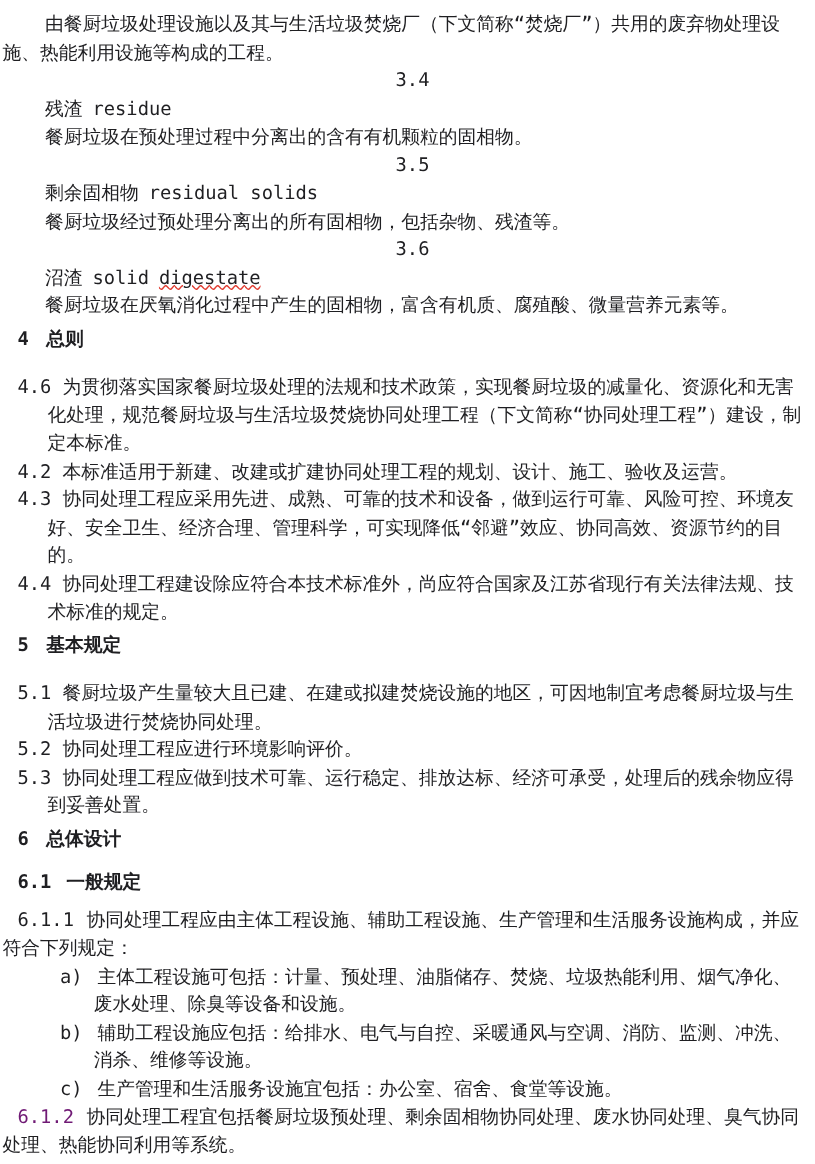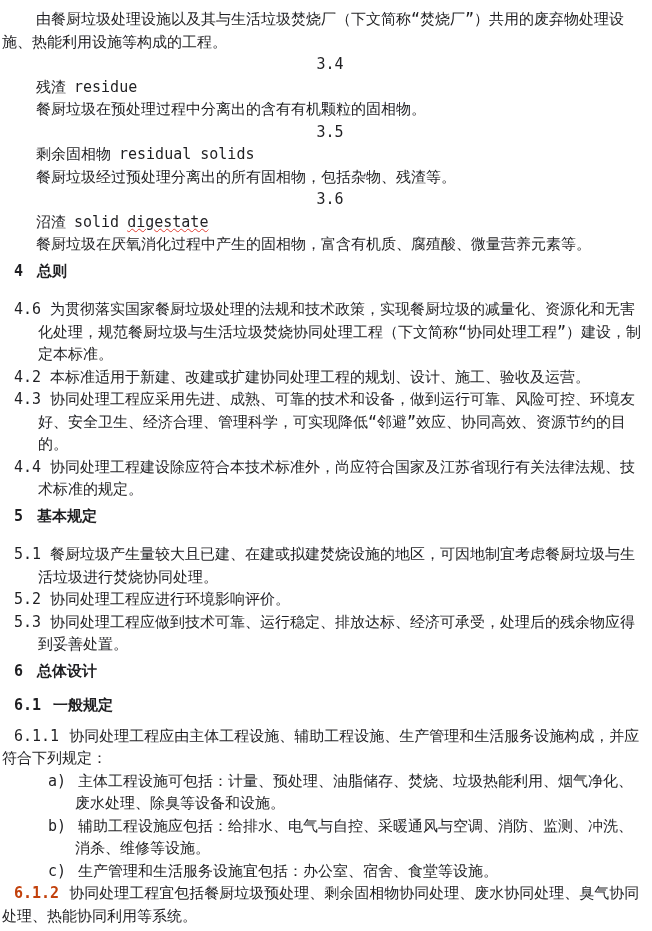--- a/index.html
+++ b/index.html
@@ -34,21 +34,21 @@
   .sub-h{font-weight:bold;padding-left:12px;margin-bottom:8px;}
   .sub-h .num{margin-right:12px;text-align:center;}
 
   
   .clause{padding-left:36px;text-indent:-24px;}
   .clause .cnum{margin-right:9px;}
 
   
   .clause-flush{text-indent:12px;}
   .clause-flush .cnum{margin-right:10px;}
-  .cnum.blue{color:#c2410c;font-weight:bold;}
+  .cnum.blue{color:#701a75;}
 
   
   .li{margin-left:46px;padding-left:27px;text-indent:-27px;}
   .li .marker{margin-right:12px;}
 </style>
 </head>
 <body>
 
 <div class="page">
 

